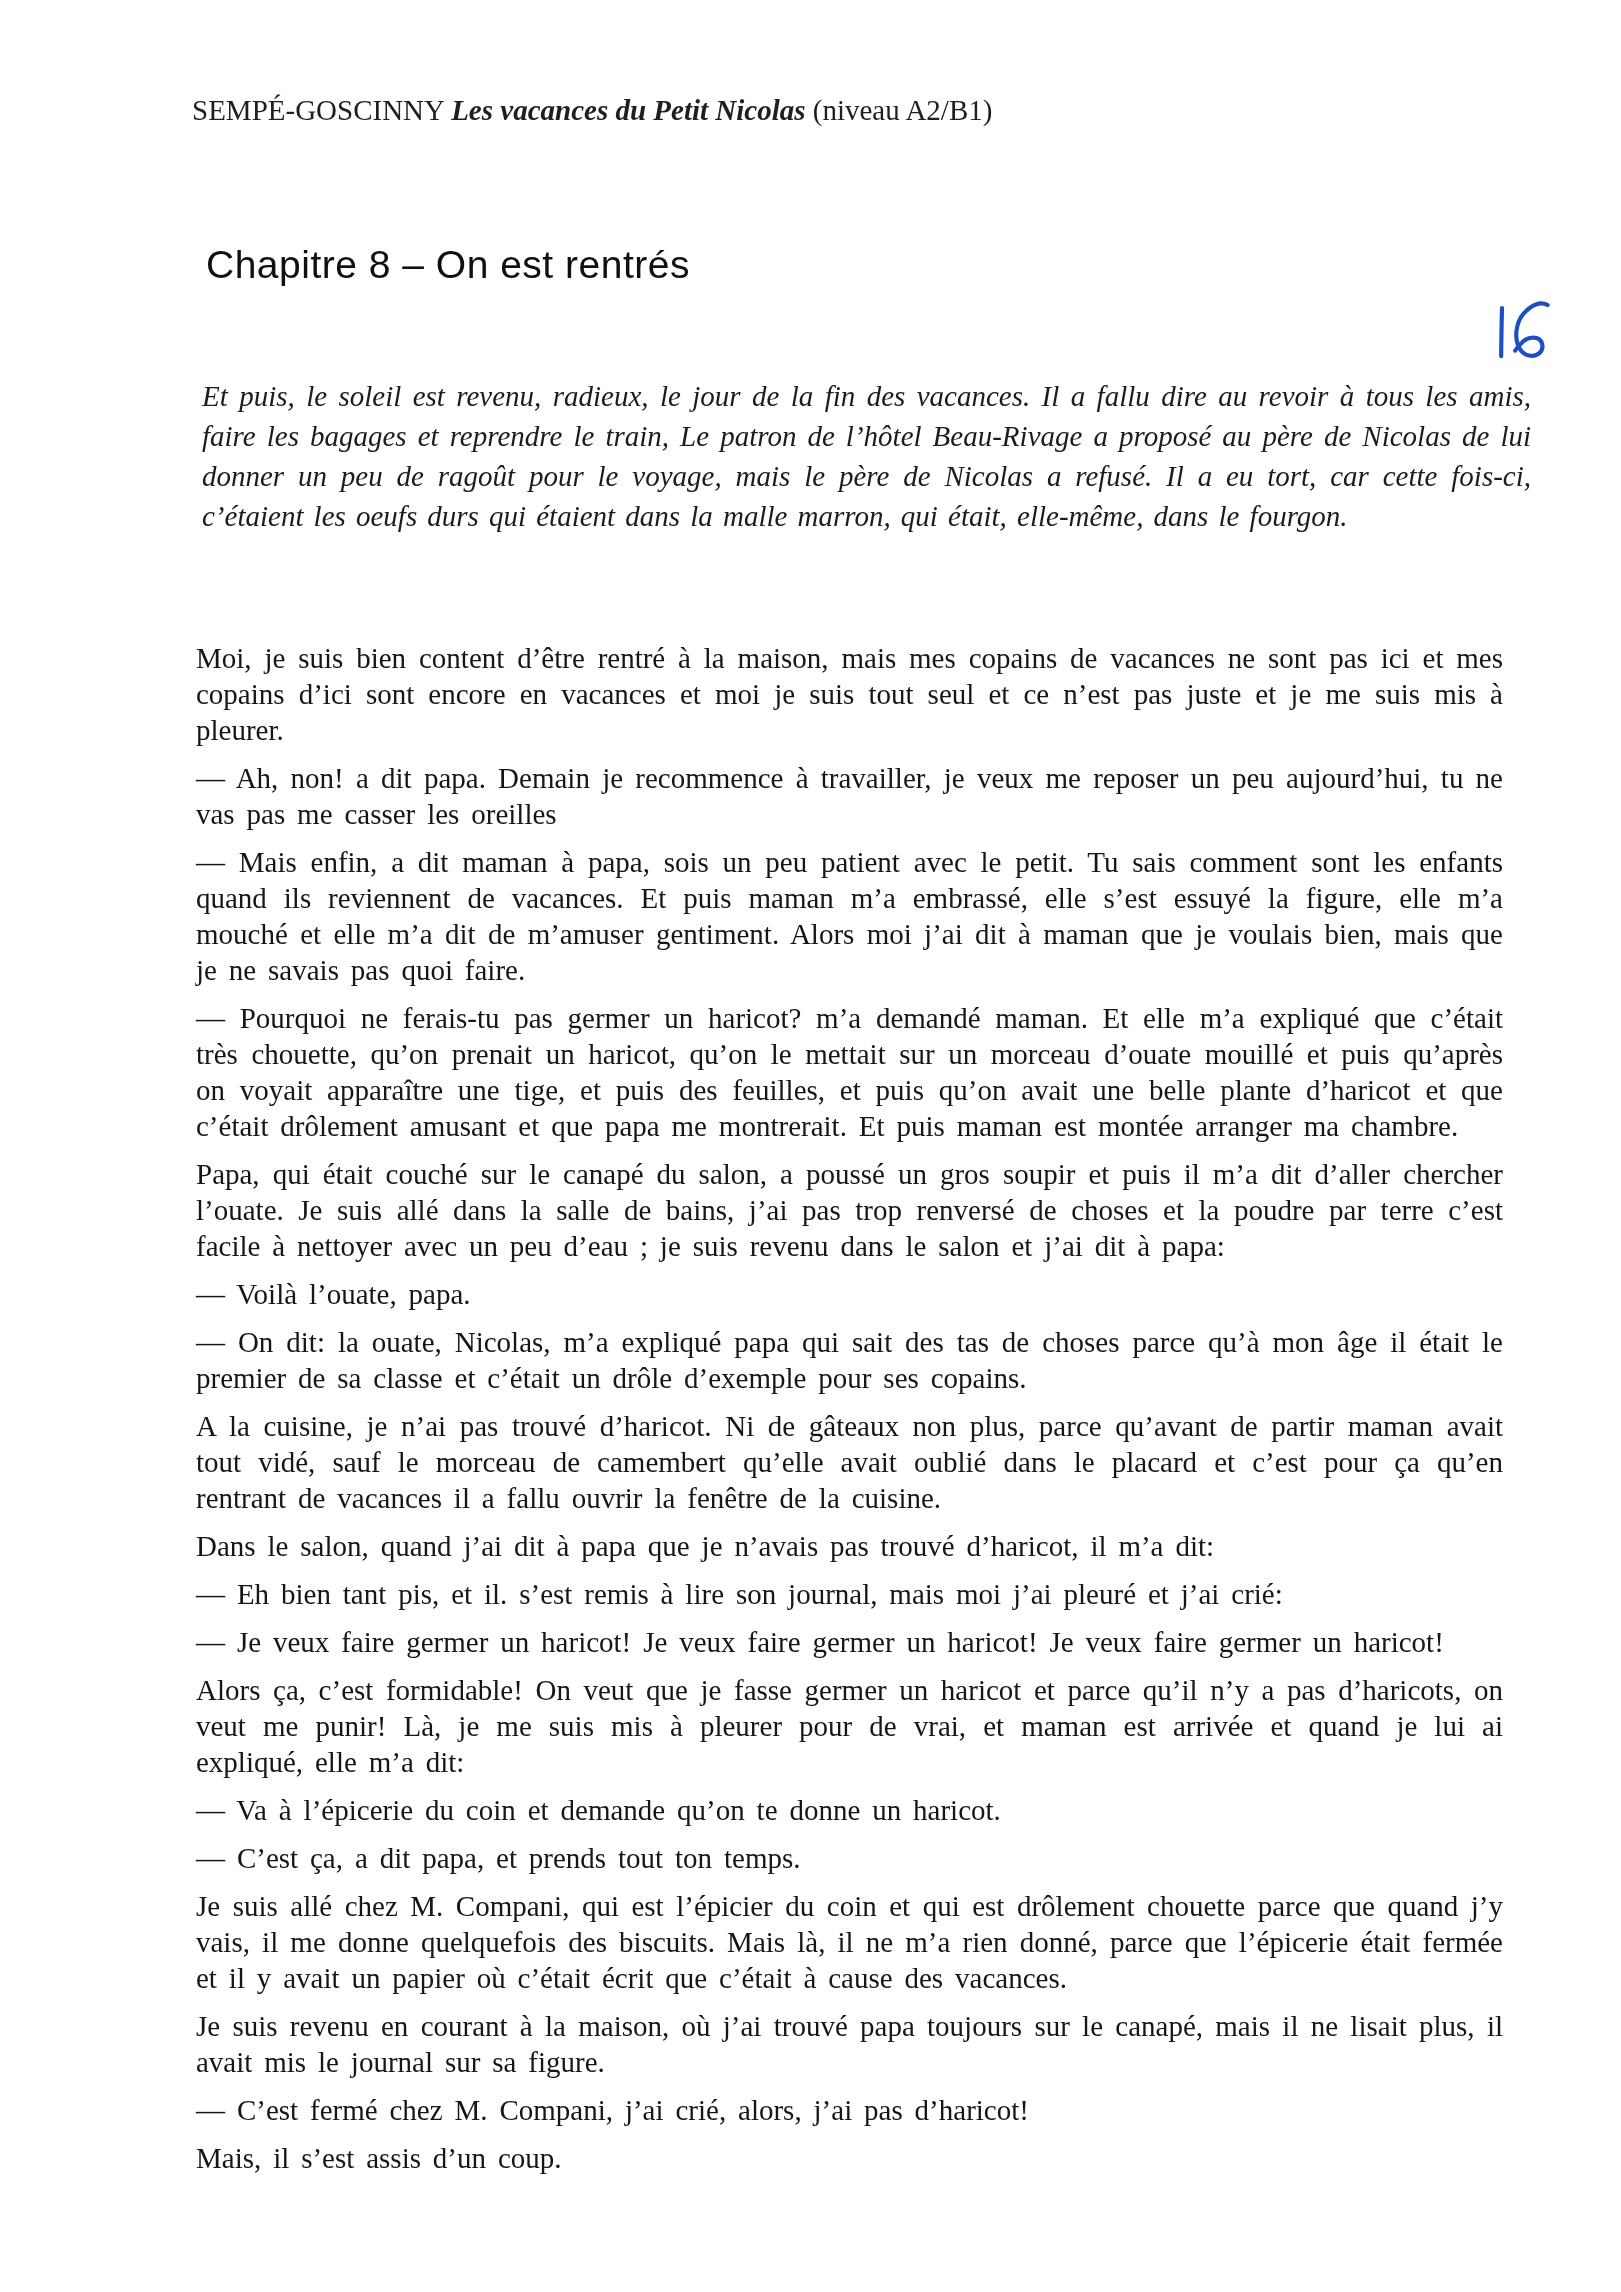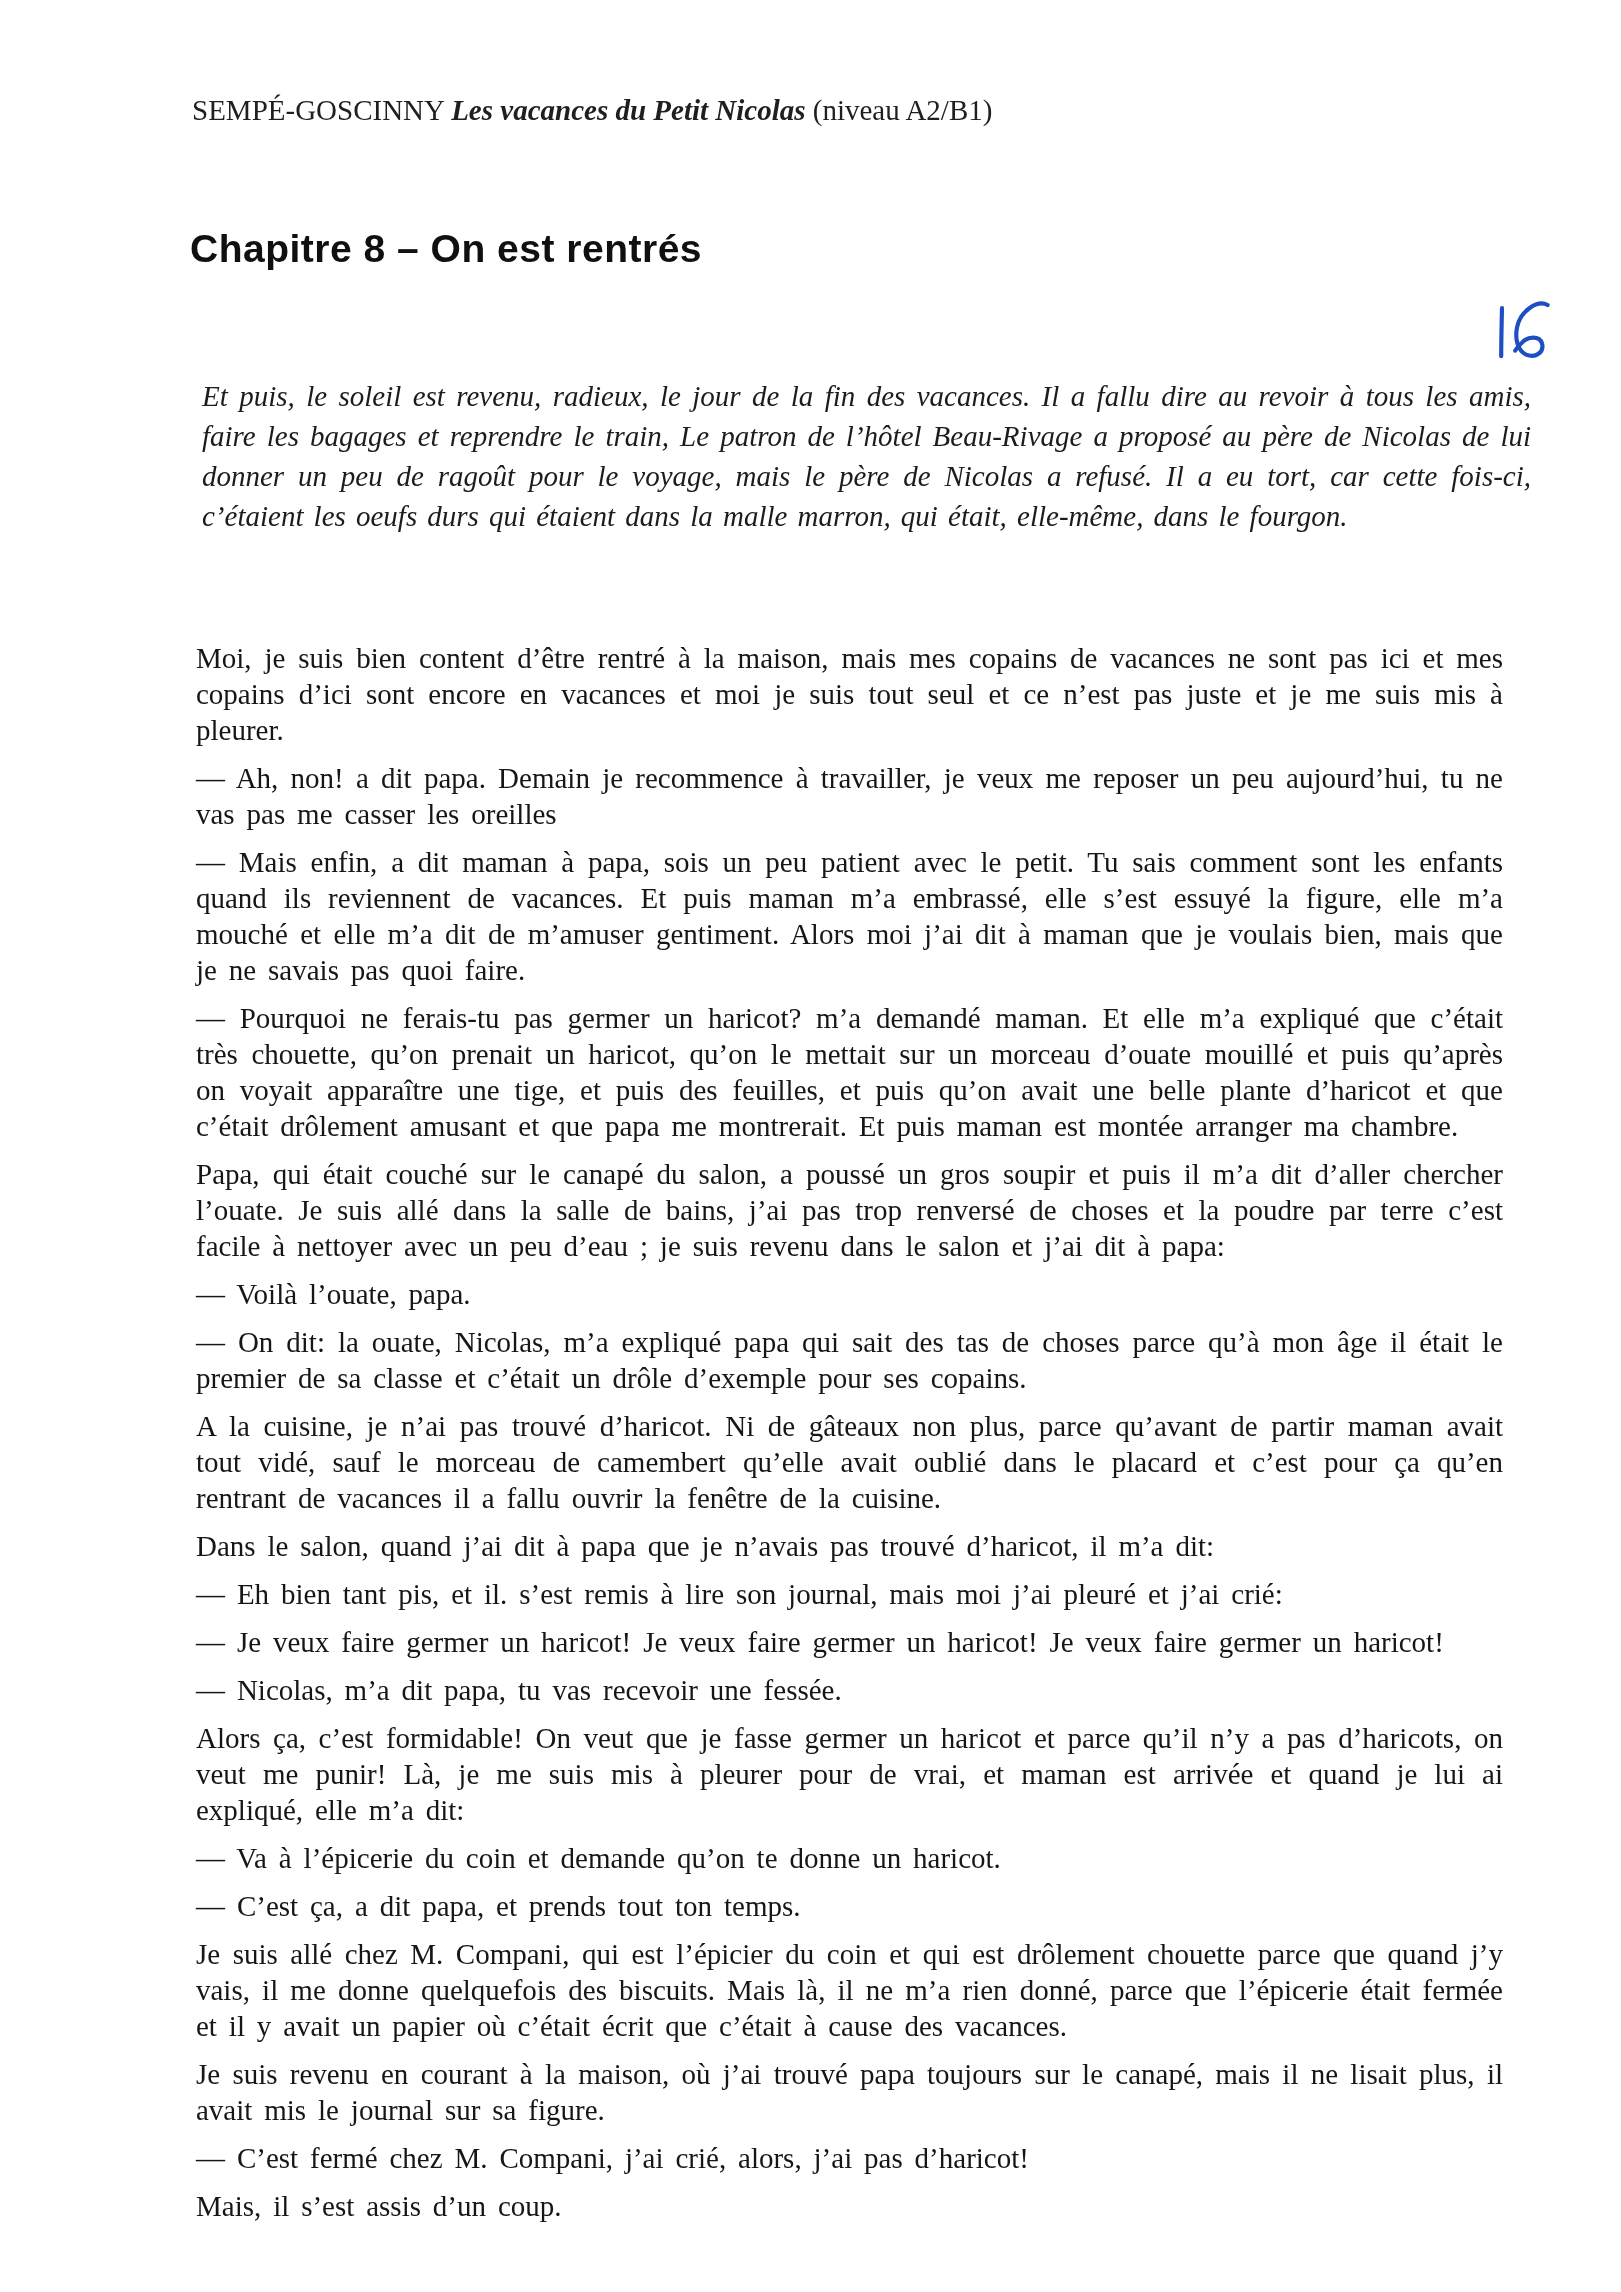--- a/index.html
+++ b/index.html
@@ -30,23 +30,23 @@
     color: #1f1f1f;
   }
   .doc-header .book {
     font-weight: bold;
     font-style: italic;
   }
   .chapter-title {
     position: absolute;
     left: 190px;
     top: 226px;
-    margin: 0;
+    margin: 16px;
     font-family: "Liberation Sans", sans-serif;
-    font-weight: bold;
+    font-weight: normal;
     font-size: 39px;
     line-height: 45px;
     letter-spacing: 0.5px;
     color: #101010;
     white-space: nowrap;
   }
   .handwritten {
     position: absolute;
     left: 1478px;
     top: 293px;
@@ -112,21 +112,20 @@
       <p>— Ah, non! a dit papa. Demain je recommence à travailler, je veux me reposer un peu aujourd’hui, tu ne vas pas me casser les oreilles</p>
       <p>— Mais enfin, a dit maman à papa, sois un peu patient avec le petit. Tu sais comment sont les enfants quand ils reviennent de vacances. Et puis maman m’a embrassé, elle s’est essuyé la figure, elle m’a mouché et elle m’a dit de m’amuser gentiment. Alors moi j’ai dit à maman que je voulais bien, mais que je ne savais pas quoi faire.</p>
       <p>— Pourquoi ne ferais-tu pas germer un haricot? m’a demandé maman. Et elle m’a expliqué que c’était très chouette, qu’on prenait un haricot, qu’on le mettait sur un morceau d’ouate mouillé et puis qu’après on voyait apparaître une tige, et puis des feuilles, et puis qu’on avait une belle plante d’haricot et que c’était drôlement amusant et que papa me montrerait. Et puis maman est montée arranger ma chambre.</p>
       <p>Papa, qui était couché sur le canapé du salon, a poussé un gros soupir et puis il m’a dit d’aller chercher l’ouate. Je suis allé dans la salle de bains, j’ai pas trop renversé de choses et la poudre par terre c’est facile à nettoyer avec un peu d’eau ; je suis revenu dans le salon et j’ai dit à papa:</p>
       <p>— Voilà l’ouate, papa.</p>
       <p>— On dit: la ouate, Nicolas, m’a expliqué papa qui sait des tas de choses parce qu’à mon âge il était le premier de sa classe et c’était un drôle d’exemple pour ses copains.</p>
       <p>A la cuisine, je n’ai pas trouvé d’haricot. Ni de gâteaux non plus, parce qu’avant de partir maman avait tout vidé, sauf le morceau de camembert qu’elle avait oublié dans le placard et c’est pour ça qu’en rentrant de vacances il a fallu ouvrir la fenêtre de la cuisine.</p>
       <p>Dans le salon, quand j’ai dit à papa que je n’avais pas trouvé d’haricot, il m’a dit:</p>
       <p>— Eh bien tant pis, et il. s’est remis à lire son journal, mais moi j’ai pleuré et j’ai crié:</p>
       <p>— Je veux faire germer un haricot! Je veux faire germer un haricot! Je veux faire germer un haricot!</p>
-      <p>— Nicolas, m’a dit papa, tu vas recevoir une fessée.</p>
       <p>Alors ça, c’est formidable! On veut que je fasse germer un haricot et parce qu’il n’y a pas d’haricots, on veut me punir! Là, je me suis mis à pleurer pour de vrai, et maman est arrivée et quand je lui ai expliqué, elle m’a dit:</p>
       <p>— Va à l’épicerie du coin et demande qu’on te donne un haricot.</p>
       <p>— C’est ça, a dit papa, et prends tout ton temps.</p>
       <p>Je suis allé chez M. Compani, qui est l’épicier du coin et qui est drôlement chouette parce que quand j’y vais, il me donne quelquefois des biscuits. Mais là, il ne m’a rien donné, parce que l’épicerie était fermée et il y avait un papier où c’était écrit que c’était à cause des vacances.</p>
       <p>Je suis revenu en courant à la maison, où j’ai trouvé papa toujours sur le canapé, mais il ne lisait plus, il avait mis le journal sur sa figure.</p>
       <p>— C’est fermé chez M. Compani, j’ai crié, alors, j’ai pas d’haricot!</p>
       <p>Mais, il s’est assis d’un coup.</p>
     </div>
 
 </div>

